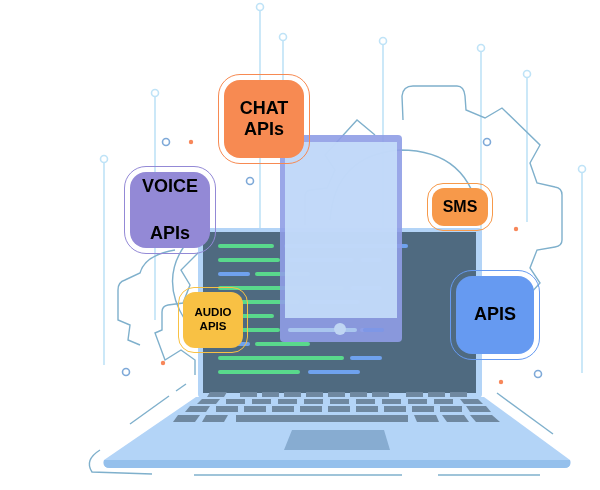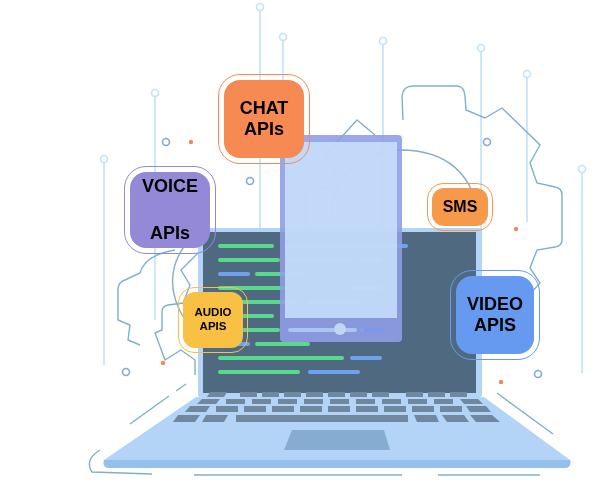--- a/index.html
+++ b/index.html
@@ -175,15 +175,14 @@
   <div class="ring"></div>
   <span>SMS</span>
 </div>
 <div id="audio" class="badge">
   <div class="ring"></div>
   <span>AUDIO</span>
   <span>APIS</span>
 </div>
 <div id="video" class="badge">
   <div class="ring"></div>
-  <span>VIDEO</span>
   <span>APIS</span>
 </div>
 
 </body></html>

